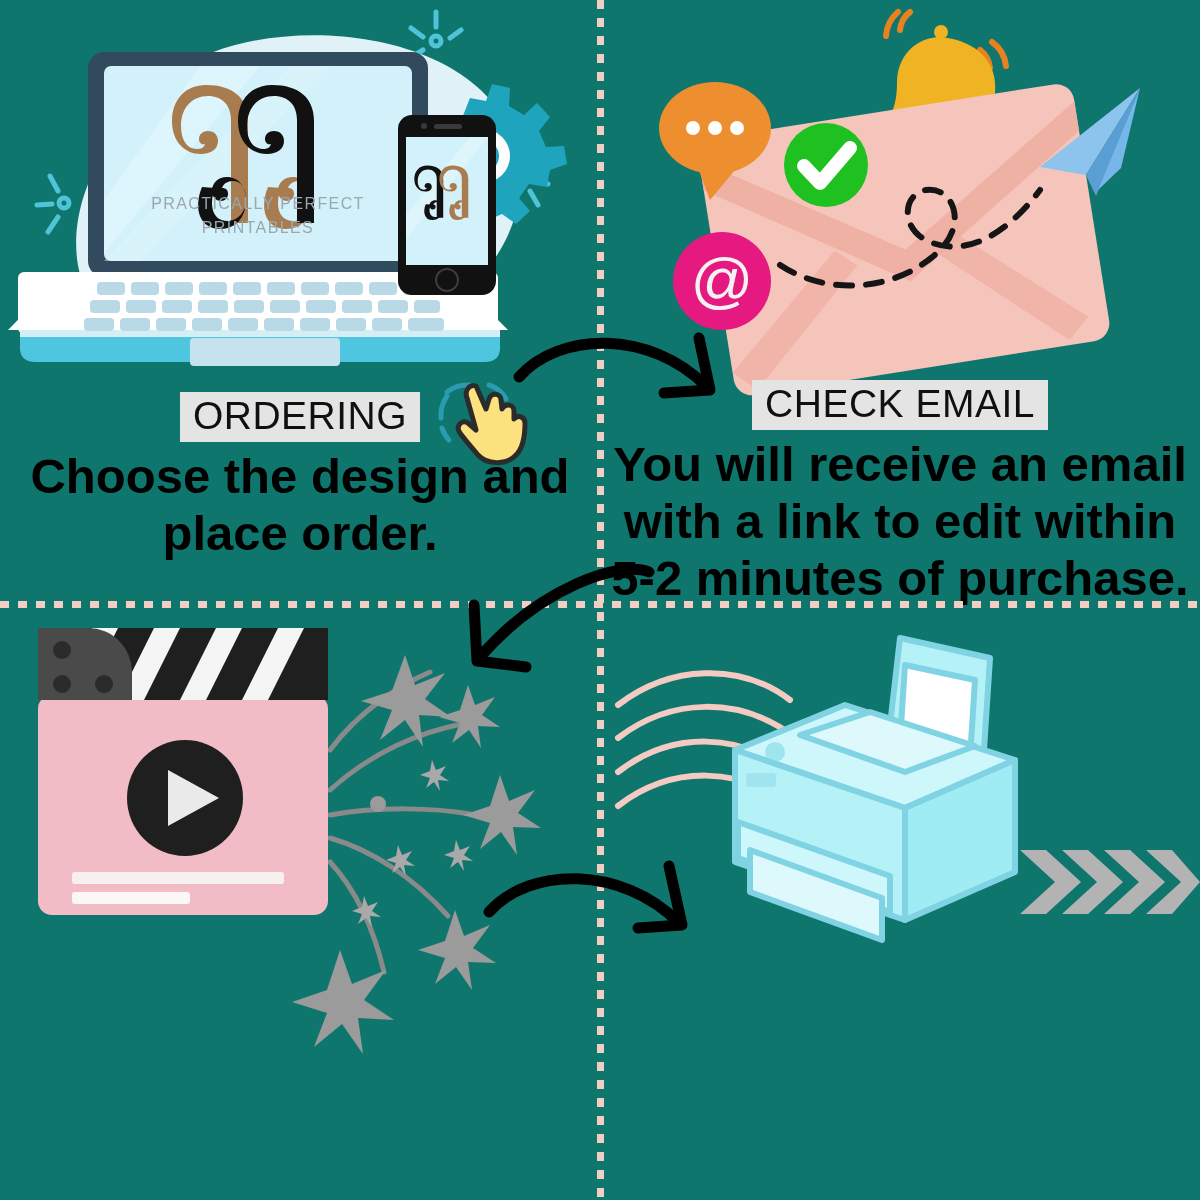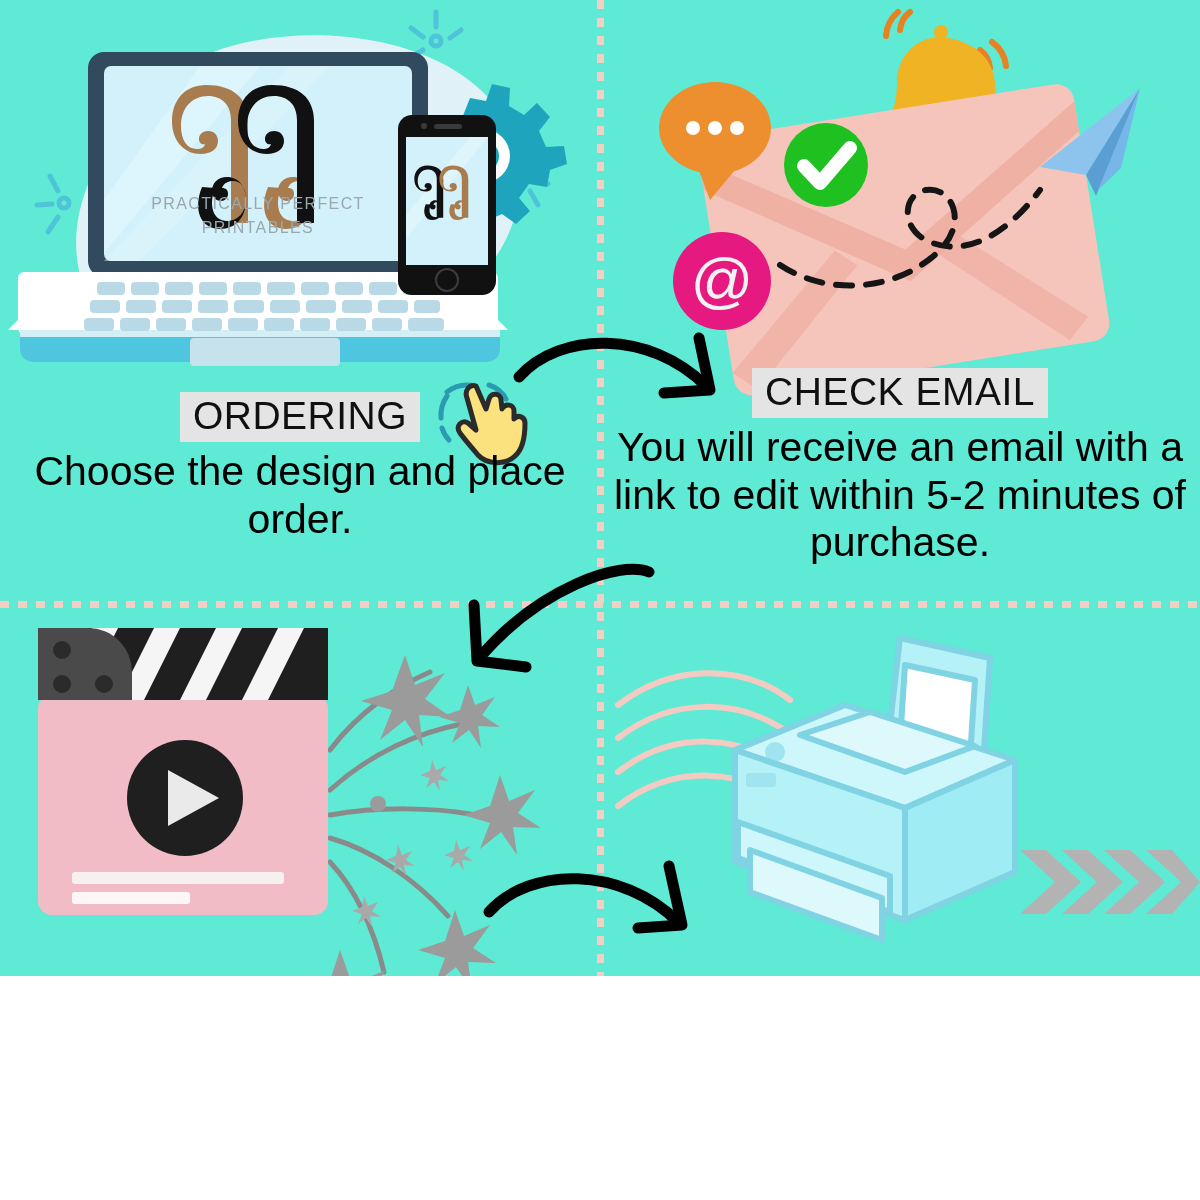--- a/index.html
+++ b/index.html
@@ -2,21 +2,21 @@
 <html><head>
 <meta charset="utf-8">
 <style>
   html,body{margin:0;padding:0;}
   body{
     width:1200px;height:1200px;
     background:#ffffff;
     font-family:"Liberation Sans", sans-serif;
     overflow:hidden;
   }
-  #stage{position:relative;width:1200px;height:976px;overflow:hidden;background:#5eead4;}
+  #stage{position:relative;width:1200px;height:1200px;overflow:hidden;background:#0f766e;}
 
   
   .div-v{
     position:absolute;left:597px;top:0;width:7px;height:1200px;
     background-image:linear-gradient(#f2cfc2 50%, rgba(255,255,255,0) 0%);
     background-size:7px 18px;background-repeat:repeat-y;
   }
   .div-h{
     position:absolute;left:0;top:601px;height:7px;width:1200px;
     background-image:linear-gradient(to right,#f2cfc2 50%, rgba(255,255,255,0) 0%);
@@ -41,28 +41,28 @@
     font-size:39px;
     line-height:1.06;
     padding:3px 13px 6px 13px;
     letter-spacing:0.5px;
     font-weight:400;
     white-space:nowrap;
   }
   .cap .body{
     display:block;
     margin-top:6px;
-    font-size:41px;
+    font-size:49px;
     line-height:1.16;
     color:#000;
     padding:0 8px;
-    font-weight:400;
+    font-weight:700;
   }
   .cap-tl{top:392px;}
-  .cap-tr{top:368px;}
+  .cap-tr{top:380px;}
 </style>
 </head>
 <body>
 
 <div id="stage">
 
   <div class="quad q-tl">
     <svg class="art" viewBox="0 0 600 600">
 
       <path d="M100 160 C70 210 60 290 120 330 C200 380 330 360 420 320 C505 282 545 190 505 120 C460 42 330 20 235 45 C165 63 125 115 100 160 Z" fill="#e0f1f7"></path>

